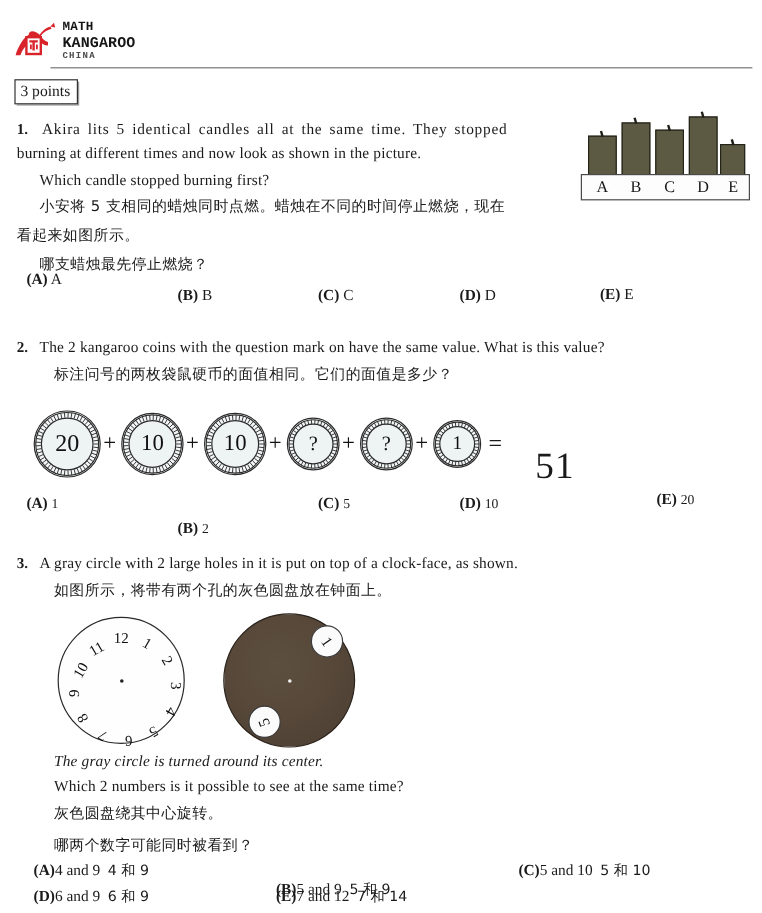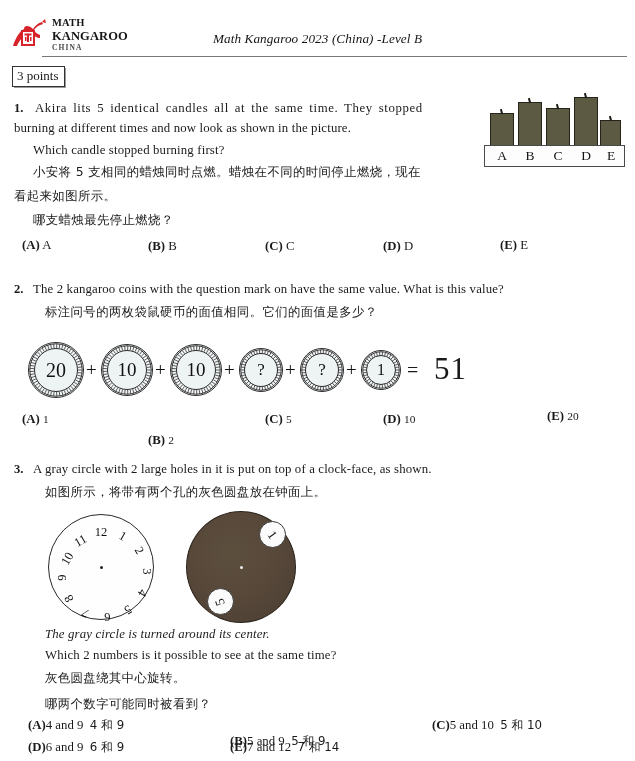--- a/index.html
+++ b/index.html
@@ -19,21 +19,21 @@
 
   
   .header { position: absolute; left: 0; top: 0; width: 635px; height: 62px; }
   .logo-wrap {
     position: absolute; left: 12px; top: 18px;
     width: 108px; height: 34px;
   }
   .logo-mark { position: absolute; left: 0; top: 0; width: 40px; height: 34px; }
   .logo-text {
     position: absolute; left: 40px; top: 0px;
-    font-family: Liberation Serif, serif;
+    font-family: Liberation Mono, monospace;
     line-height: 1;
   }
   .logo-l1 { font-size: 10.5px; font-weight: bold; letter-spacing: .2px; color:#161616; }
   .logo-l2 { font-size: 12.5px; font-weight: bold; letter-spacing: .1px; color:#161616; margin-top: 1px;}
   .logo-l3 { font-size: 7.5px; font-weight: bold; letter-spacing: 1.1px; color:#4a4a4a; margin-top: 1.5px;}
 
   .doc-title {
     position: absolute; left: 0; top: 31px; width: 635px;
     text-align: center;
     font-style: italic;
@@ -185,21 +185,20 @@
         <rect x="9" y="12" width="14" height="16" fill="#d8232a"></rect>
         <rect x="11" y="14" width="10" height="12" fill="#fff"></rect>
         <path d="M12.5 15.5 h7 v2 h-2.5 v6.5 h-2 v-6.5 h-2.5 z M13 19 h1.5 v4 h-1.5 z M18 19 h1.5 v4 h-1.5 z" fill="#d8232a"></path>
       </svg>
       <div class="logo-text">
         <div class="logo-l1">MATH</div>
         <div class="logo-l2">KANGAROO</div>
         <div class="logo-l3">CHINA</div>
       </div>
     </div>
-    <div class="doc-title">Math Kangaroo 2023 (China) -Level B</div>
     <div class="header-rule"></div>
   </div>
 
   <div class="points-box">3 points</div>
 
   <div>
     <div class="qnum" style="left:14px; top:101px;">1.</div>
     <div class="line just" style="left:35px; top:101px;">Akira lits 5 identical candles all at the same time.  They stopped</div>
     <div class="line" style="left:14px; top:121px;">burning at different times and now look as shown in the picture.</div>
     <div class="line" style="left:33px; top:143px;">Which candle stopped burning first?</div>
@@ -215,21 +214,21 @@
       <div class="candle" style="left:116px;width:19px; height:26px;"></div>
       <div class="candle-base">
         <span class="lbl" style="left:17px;">A</span>
         <span class="lbl" style="left:45px;">B</span>
         <span class="lbl" style="left:73px;">C</span>
         <span class="lbl" style="left:101px;">D</span>
         <span class="lbl" style="left:126px;">E</span>
       </div>
     </div>
 
-    <div class="opt" style="left:22px;  top:238px;"><b>(A)</b> <span>A</span></div>
+    <div class="opt" style="left:22px;  top:226px;"><b>(A)</b> <span>A</span></div>
     <div class="opt" style="left:148px; top:239px;"><b>(B)</b> <span>B</span></div>
     <div class="opt" style="left:265px; top:239px;"><b>(C)</b> <span>C</span></div>
     <div class="opt" style="left:383px; top:239px;"><b>(D)</b> <span>D</span></div>
     <div class="opt" style="left:500px; top:238px;"><b>(E)</b> <span>E</span></div>
   </div>
 
   <div>
     <div class="qnum" style="left:14px; top:282px;">2.</div>
     <div class="line" style="left:33px; top:282px;">The 2 kangaroo coins with the question mark on have the same value. What is this value?</div>
     <div class="line cn" style="left:45px; top:304px;">标注问号的两枚袋鼠硬币的面值相同。它们的面值是多少？</div>
@@ -552,21 +551,21 @@
             <line x1="33.00" y1="5.87" x2="30.02" y2="9.11" stroke="#2b2b2b" stroke-width="0.8"></line>
             <line x1="35.15" y1="8.21" x2="31.68" y2="10.91" stroke="#2b2b2b" stroke-width="0.8"></line>
             <line x1="36.89" y1="10.86" x2="33.02" y2="12.96" stroke="#2b2b2b" stroke-width="0.8"></line>
             <line x1="38.16" y1="13.77" x2="34.00" y2="15.19" stroke="#2b2b2b" stroke-width="0.8"></line>
             <line x1="38.94" y1="16.84" x2="34.60" y2="17.56" stroke="#2b2b2b" stroke-width="0.8"></line>
           </svg>
         <div class="inner" style="left:4px; top:4px; right:4px; bottom:4px; font-size:16px;">1</div>
       </div>
 
       <span class="eq" style="left:379px;">=</span>
-      <span class="total" style="left:406px;">51</span>
+      <span class="total" style="left:418px;margin-top:20px;">51</span>
     </div>
 
     <div class="opt" style="left:22px;  top:412px;"><b>(A)</b> <span class="small">1</span></div>
     <div class="opt" style="left:148px; top:412px;margin-top:21px;"><b>(B)</b> <span class="small">2</span></div>
     <div class="opt" style="left:265px; top:412px;"><b>(C)</b> <span class="small">5</span></div>
     <div class="opt" style="left:383px; top:412px;"><b>(D)</b> <span class="small">10</span></div>
     <div class="opt" style="left:500px; top:409px;margin-left:47px;"><b>(E)</b> <span class="small">20</span></div>
   </div>
 
   <div>

